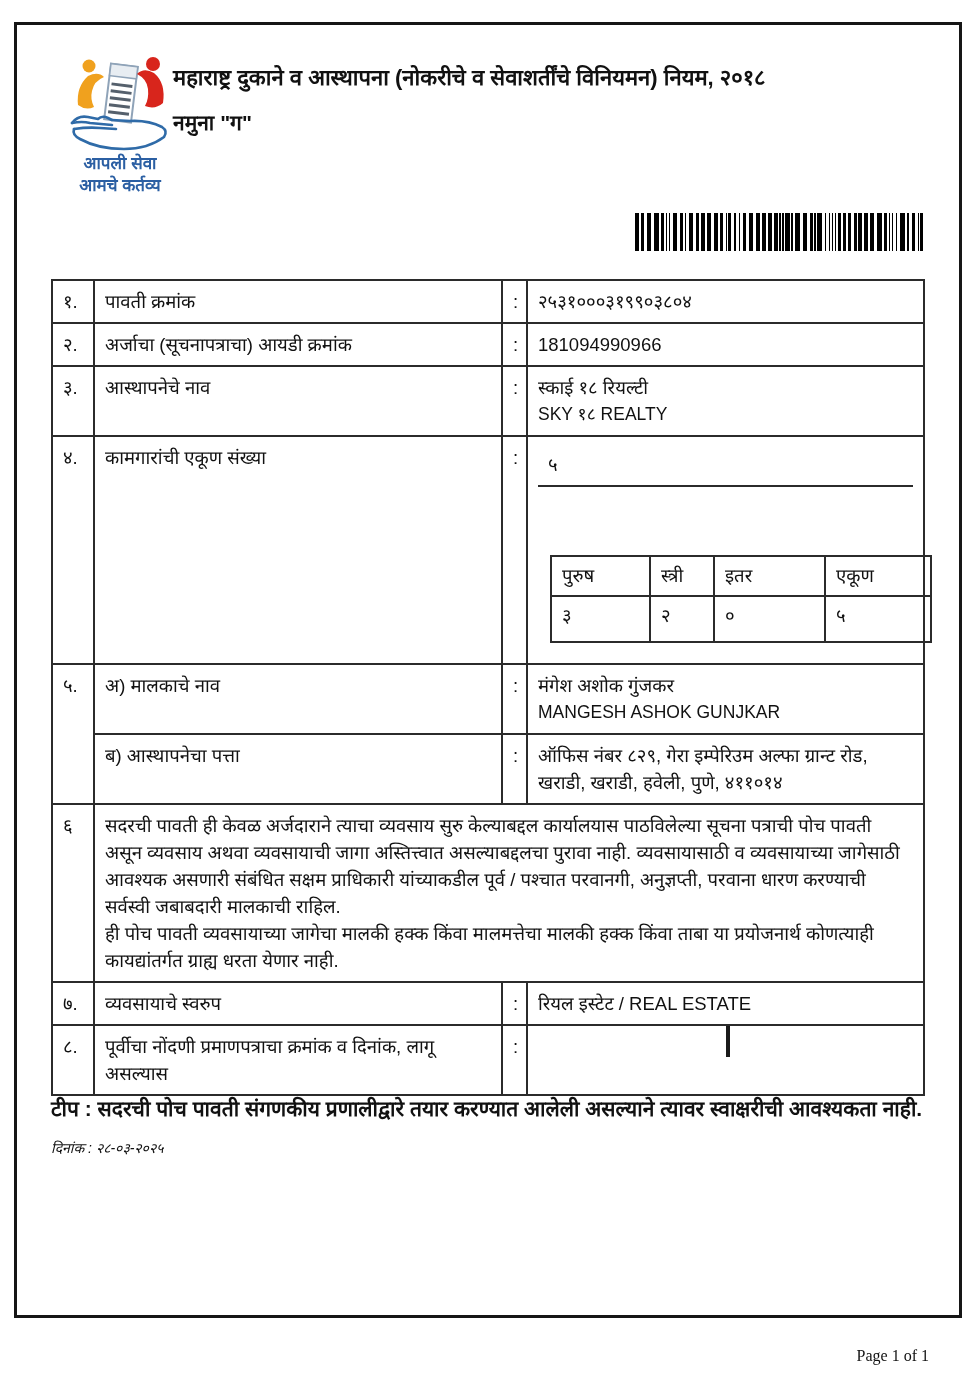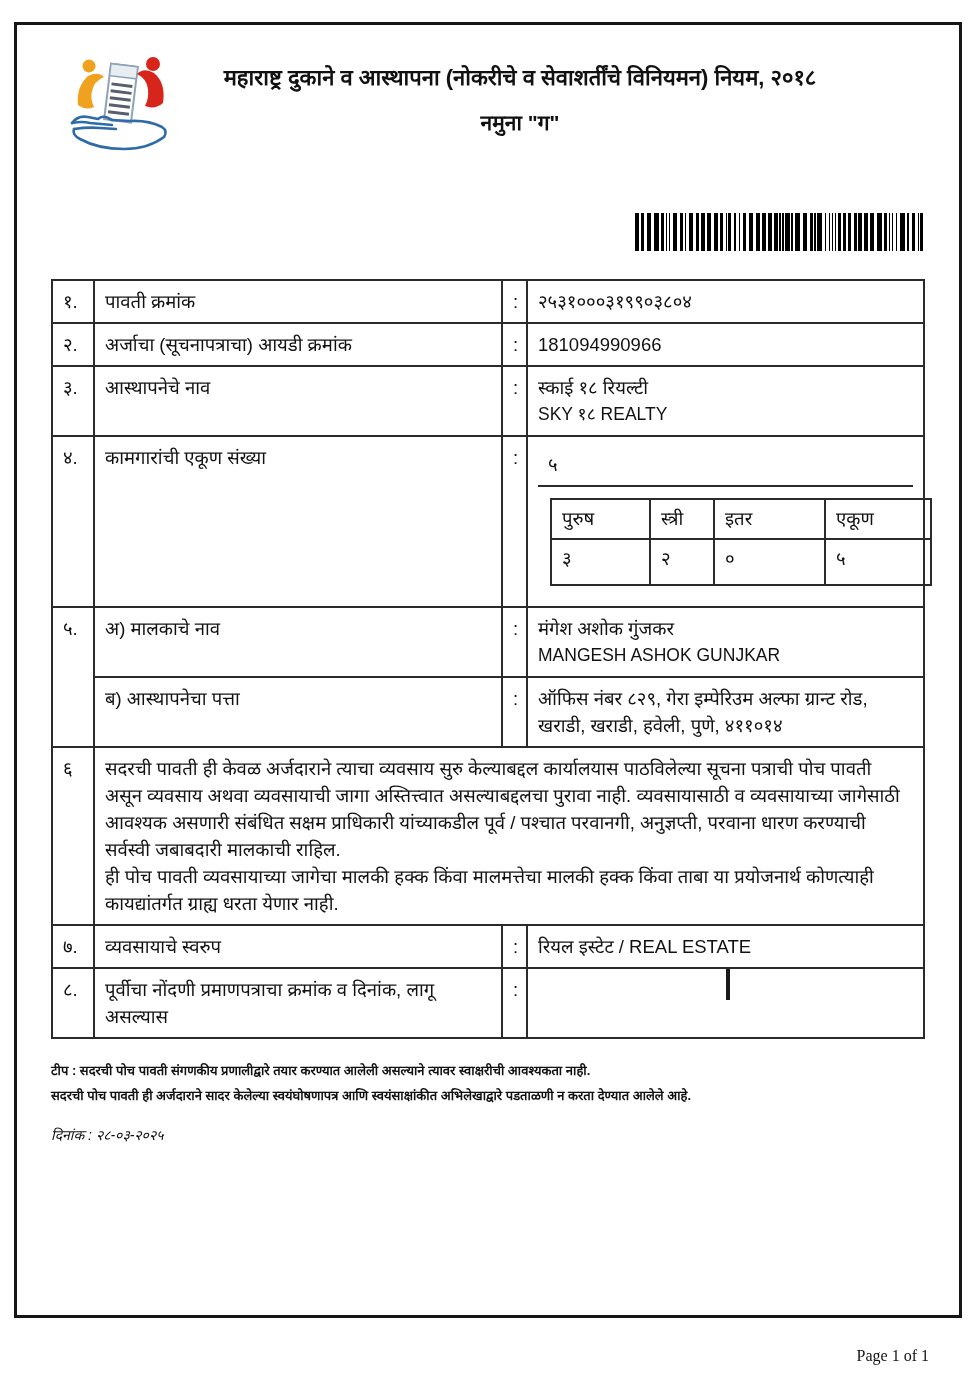--- a/index.html
+++ b/index.html
@@ -16,21 +16,21 @@
     border: 3px solid #161616; padding: 24px 34px 6px 34px;
     display: flex; flex-direction: column; overflow: hidden;
   }
 
   
   .header { position: relative; min-height: 158px; flex: none; }
   .logo { position: absolute; left: 6px; top: 8px; width: 126px; text-align: center; }
   .logo svg { width: 104px; height: 96px; display: block; margin: 0 auto; }
   .logo-caption { font-weight: bold; font-size: 17px; line-height: 22px; }
 
-  .titles { padding-left: 122px; padding-right: 58px; text-align: center; padding-top: 14px; }
+  .titles { padding-left: 122px; padding-right: 58px; text-align: left; padding-top: 14px; }
   .title-main { font-size: 22px; font-weight: bold; line-height: 30px; }
   .title-form { font-size: 21px; font-weight: bold; margin-top: 15px; }
   .title-rule { font-size: 21px; font-weight: bold; margin-top: 13px; }
 
   .receipt-row { position: relative; height: 46px; margin-top: 8px; flex: none; }
   .receipt-title { position: absolute; left: 0; right: 0; top: 2px; text-align: center; font-size: 24px; font-weight: bold; }
   .barcode { position: absolute; right: 2px; top: -2px; width: 288px; height: 38px; overflow: hidden; display: flex; background: #fff; }
   .barcode i { display: block; height: 100%; flex: none; }
 
   
@@ -41,31 +41,31 @@
   table.details td {
     border: 2px solid #2b2b2b; vertical-align: top;
     padding: 7px 10px; font-size: 18.5px; line-height: 27px;
   }
   td.c-sr { padding-left: 12px; }
   td.c-colon { text-align: center; padding-left: 2px; padding-right: 2px; }
   td.c-val .en { font-size: 17.5px; }
   td.cell-tight { padding: 0; }
 
   .r4-top { padding: 7px 10px; border-bottom: 2px solid #2b2b2b; min-height: 42px; }
-  .r4-wrap { padding: 11px 12px 13px 12px; }
+  .r4-wrap { padding: 25px 12px 13px 12px; margin-top: 43px; }
   table.workers { border-collapse: collapse; table-layout: fixed; width: 382px; }
   table.workers td { border: 2px solid #2b2b2b; padding: 7px 10px; font-size: 18.5px; line-height: 24px; }
   table.workers tr.w-vals td { height: 46px; }
 
   td.c-para p { margin: 0; }
   td.c-empty { position: relative; }
   .stray-mark { position: absolute; left: 198px; top: 0; width: 4px; height: 31px; background: #1a1a1a; }
 
   
-  .note { margin-top: 19px; font-weight: bold; font-size: 13px; line-height: 25px; flex: none; }
+  .note { margin-top: 0; font-weight: bold; font-size: 21px; line-height: 25px; flex: none; }
   .note p { margin: 0; }
 
   
   .meta { margin-top: 14px; font-size: 14px; flex: none; font-style: italic; }
   .meta-line { margin-top: 15px; line-height: 27px; }
   .meta-line:first-child { margin-top: 0; }
 
   .page-footer {
     position: absolute; right: 48px; bottom: 20px;
     font-family: "Liberation Serif", serif; font-size: 16px; color: #111;
@@ -101,20 +101,24 @@
             <path d="M95,46 Q98,26 86,16 Q76,10 69,17 Q79,22 80,32 Q81,42 77,49 Q87,53 95,46 Z"></path>
           </g>
 
           <g fill="none" stroke="#2F6BA8" stroke-width="2.6" stroke-linecap="round" stroke-linejoin="round">
             <path d="M4,66 Q10,58 20,60 L30,62 Q34,58 40,61 L44,63"></path>
             <path d="M4,66 Q14,64 22,66 L44,68"></path>
             <path d="M6,72 Q20,70 32,71 L48,72"></path>
             <path d="M6,72 Q4,78 12,82 Q30,92 56,92 Q80,92 96,80 Q100,74 94,70 Q80,63 62,64 L44,63"></path>
           </g>
         </svg>
+        <div class="logo-caption" style="color: rgb(43, 95, 163);">
+          <div>आपली सेवा</div>
+          <div>आमचे कर्तव्य</div>
+        </div>
       </div>
 
       <div class="titles">
         <div class="title-main">महाराष्ट्र दुकाने व आस्थापना (नोकरीचे व सेवाशर्तींचे विनियमन) नियम, २०१८</div>
         <div class="title-form">नमुना "ग"</div>
       </div>
     </div>
 
     <div class="receipt-row">
       <div class="barcode">
@@ -328,21 +332,20 @@
         <td class="c-val c-empty">
           <span></span>
           <span class="stray-mark"></span>
         </td>
       </tr>
     </tbody>
       </table>
 
     <div class="note">
       <p>टीप : सदरची पोच पावती संगणकीय प्रणालीद्वारे तयार करण्यात आलेली असल्याने त्यावर स्वाक्षरीची आवश्यकता नाही.</p>
-      <p>सदरची पोच पावती ही अर्जदाराने सादर केलेल्या स्वयंघोषणापत्र आणि स्वयंसाक्षांकीत अभिलेखाद्वारे पडताळणी न करता देण्यात आलेले आहे.</p>
     </div>
 
     <div class="meta">
       <div class="meta-line">
         <span>दिनांक :</span>
         <span>२८-०३-२०२५</span>
       </div>
 
     </div>
 

